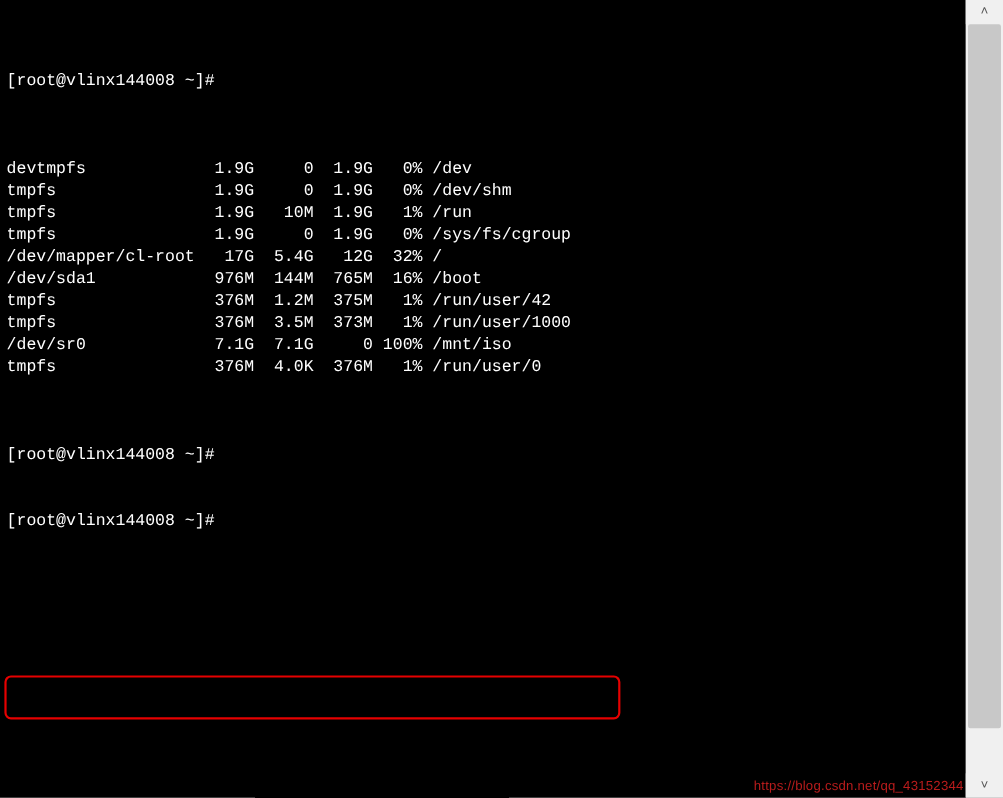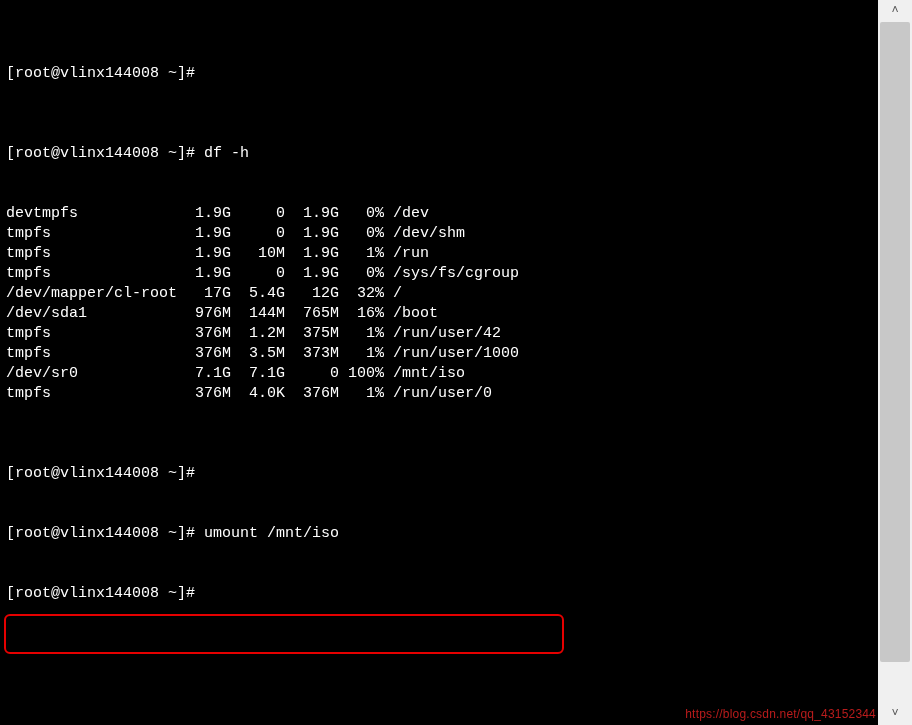--- a/index.html
+++ b/index.html
@@ -65,25 +65,23 @@
     letter-spacing: 0.2px;
   }
 </style>
 </head>
 <body>
 
 <div class="terminal">
   
   <div class="line"><span>[root@vlinx144008 ~]# </span></div>
   
-  <div class="line"><span>[root@vlinx144008 ~]# </span><span>df -h</span></div>
   <div id="df1"><div class="line">devtmpfs             1.9G     0  1.9G   0% /dev</div><div class="line">tmpfs                1.9G     0  1.9G   0% /dev/shm</div><div class="line">tmpfs                1.9G   10M  1.9G   1% /run</div><div class="line">tmpfs                1.9G     0  1.9G   0% /sys/fs/cgroup</div><div class="line">/dev/mapper/cl-root   17G  5.4G   12G  32% /</div><div class="line">/dev/sda1            976M  144M  765M  16% /boot</div><div class="line">tmpfs                376M  1.2M  375M   1% /run/user/42</div><div class="line">tmpfs                376M  3.5M  373M   1% /run/user/1000</div><div class="line">/dev/sr0             7.1G  7.1G     0 100% /mnt/iso</div><div class="line">tmpfs                376M  4.0K  376M   1% /run/user/0</div></div>
   
   <div class="line"><span>[root@vlinx144008 ~]# </span></div>
-  <div class="line"><span>[root@vlinx144008 ~]# </span><span>umount /mnt/iso</span></div>
   <div class="line"><span>[root@vlinx144008 ~]# </span></div>
   
   <div class="line"></div>
   
   
   
   
   
   
   

